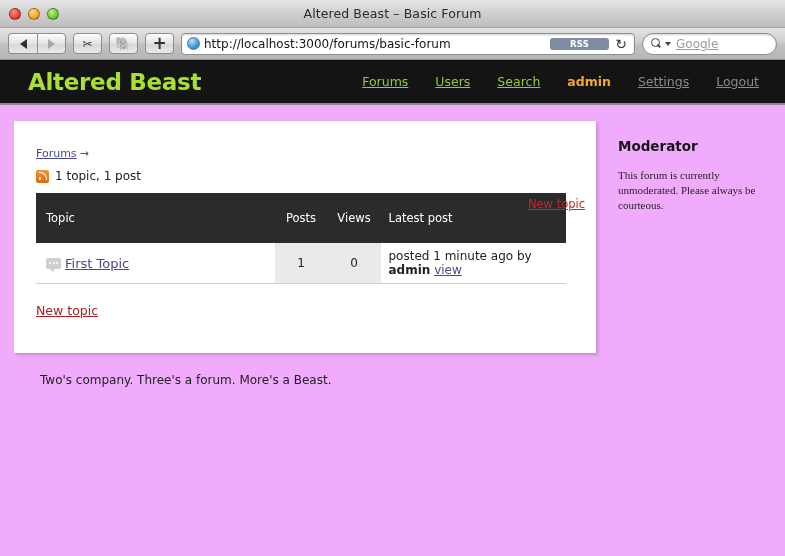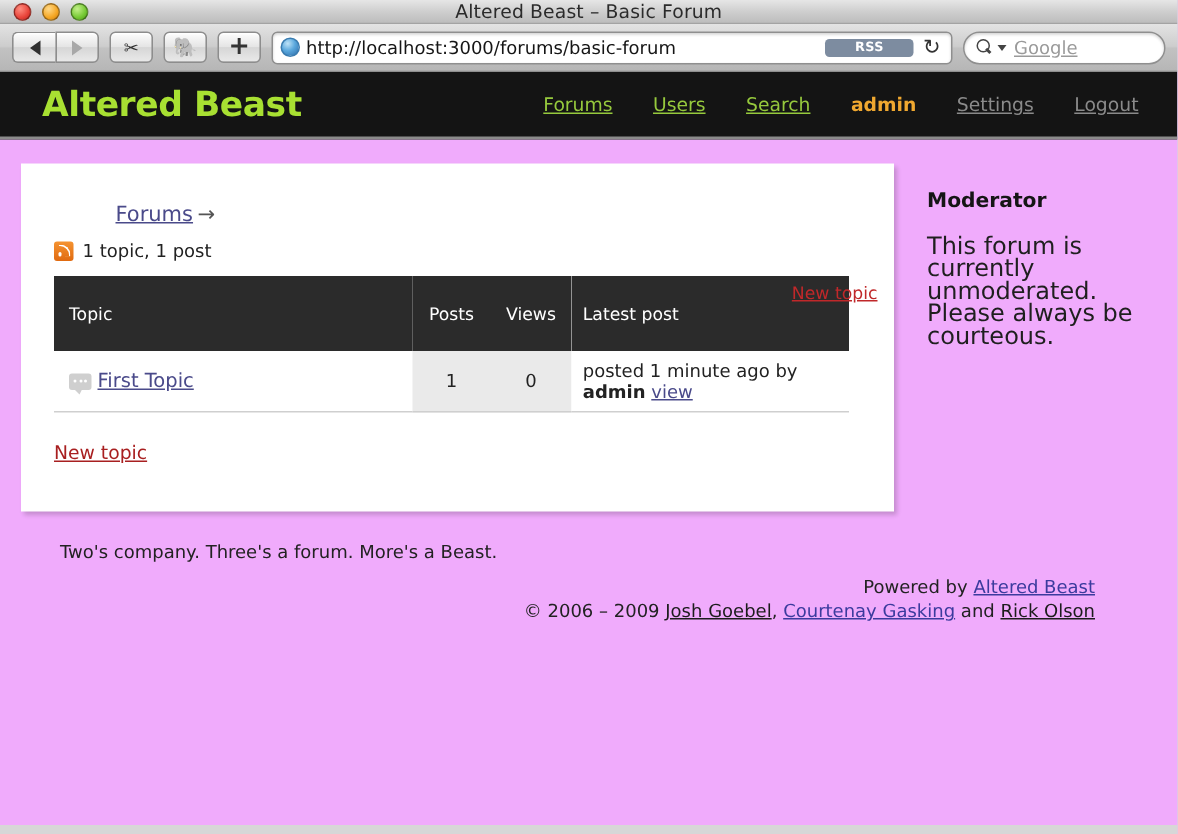--- a/index.html
+++ b/index.html
@@ -8,21 +8,21 @@
     width: 785px; height: 556px;
     font-family: "DejaVu Sans", "Liberation Sans", sans-serif;
     background: #d7d7d7;
     overflow: hidden;
   }
 
   
   .browser-window { width: 785px; height: 556px; position: relative; }
 
   .titlebar {
-    height: 16px;
+    height: 28px;
     background: linear-gradient(to bottom, #e6e6e6 0%, #cfcfcf 50%, #bdbdbd 100%);
     border-bottom: 1px solid #a3a3a3;
     display: flex; align-items: center; position: relative;
   }
   .traffic-lights { display: flex; gap: 7px; padding-left: 9px; align-items: center; }
   .light { width: 12px; height: 12px; border-radius: 50%; border: 1px solid rgba(0,0,0,0.35); }
   .light-close  { background: radial-gradient(circle at 35% 30%, #ff8d80 0%, #e8443a 60%, #b5201a 100%); }
   .light-min    { background: radial-gradient(circle at 35% 30%, #ffd98a 0%, #f5a623 60%, #c97b10 100%); }
   .light-max    { background: radial-gradient(circle at 35% 30%, #c4f08a 0%, #74c832 60%, #4c9419 100%); }
   .window-title {
@@ -107,21 +107,21 @@
   .nav .nav-dim   { color: #8a8a8a; }
 
   .layout { display: flex; padding: 16px 0 0 14px; }
 
   .content-panel {
     width: 582px; background: #ffffff; min-height: 232px;
     padding: 26px 30px 30px 22px;
     box-shadow: 2px 2px 3px rgba(0,0,0,0.18);
   }
 
-  .breadcrumb { font-size: 14px; margin-bottom: 9px; margin-left: 41px; }
+  .breadcrumb { font-size: 11px; margin-bottom: 9px; }
   .breadcrumb a { color: #4a4a8a; text-decoration: underline; }
   .breadcrumb .arrow { color: #555; margin-left: 3px; }
 
   .page-title { font-size: 23px; font-weight: bold; color: #111; letter-spacing: -0.3px; margin-bottom: 4px; }
 
   .meta-line { display: flex; align-items: center; gap: 6px; margin-bottom: 10px; }
   .rss-icon {
     width: 13px; height: 13px; border-radius: 2px;
     background: linear-gradient(to bottom, #f59331 0%, #e06a10 100%);
     position: relative; flex: 0 0 auto;
@@ -170,21 +170,21 @@
   .bubble-dots { display: flex; gap: 1.5px; justify-content: center; padding-top: 4px; }
   .bubble-dots i { width: 2px; height: 2px; background: #fff; border-radius: 50%; display: block; }
   .topic-link { color: #4a4a8a; text-decoration: underline; font-size: 13px; }
   .view-link { color: #4a4a8a; text-decoration: underline; }
   .author { font-weight: bold; }
 
   .newtopic-link { color: #a81f20; text-decoration: underline; font-size: 12.5px; }
 
   .sidebar { width: 175px; padding: 17px 0 0 22px; }
   .sidebar-title { font-size: 13.5px; font-weight: bold; color: #151515; margin-bottom: 14px; }
-  .sidebar-text { font-size: 16px; color: #1f1f1f; line-height: 15px; }
+  .sidebar-text { font-size: 11px; color: #1f1f1f; line-height: 15px; font-family: Liberation Serif, serif; }
 
   .footer { padding: 20px 26px 0 40px; }
   .tagline { font-size: 12px; color: #222; margin-bottom: 8px; }
   .credits { text-align: right; padding-right: 29px; font-size: 12px; color: #222; line-height: 16px; }
   .credits a { text-decoration: underline; }
   .lnk-blue { color: #3b3b9e; }
   .lnk-dark { color: #1c1c1c; }
 </style>
 </head>
 <body>
@@ -304,29 +304,16 @@
       <div class="sidebar">
         <div class="sidebar-title">Moderator</div>
         <div class="sidebar-text">This forum is currently unmoderated.
 Please always be courteous.</div>
       </div>
 
     </div>
 
     <div class="footer">
       <div class="tagline">Two's company. Three's a forum. More's a Beast.</div>
-      <div class="credits">
-        <div>
-          <span>Powered by</span>
-          <a href="#" class="lnk-blue">Altered Beast</a>
-        </div>
-        <div>
-          <span>© 2006 – 2009</span>
-          <a href="#" class="lnk-dark">Josh Goebel</a><span>,</span>
-          <a href="#" class="lnk-blue">Courtenay Gasking</a>
-          <span>and</span>
-          <a href="#" class="lnk-dark">Rick Olson</a>
-        </div>
-      </div>
     </div>
 
   </div>
 </div>
 
 </body></html>

